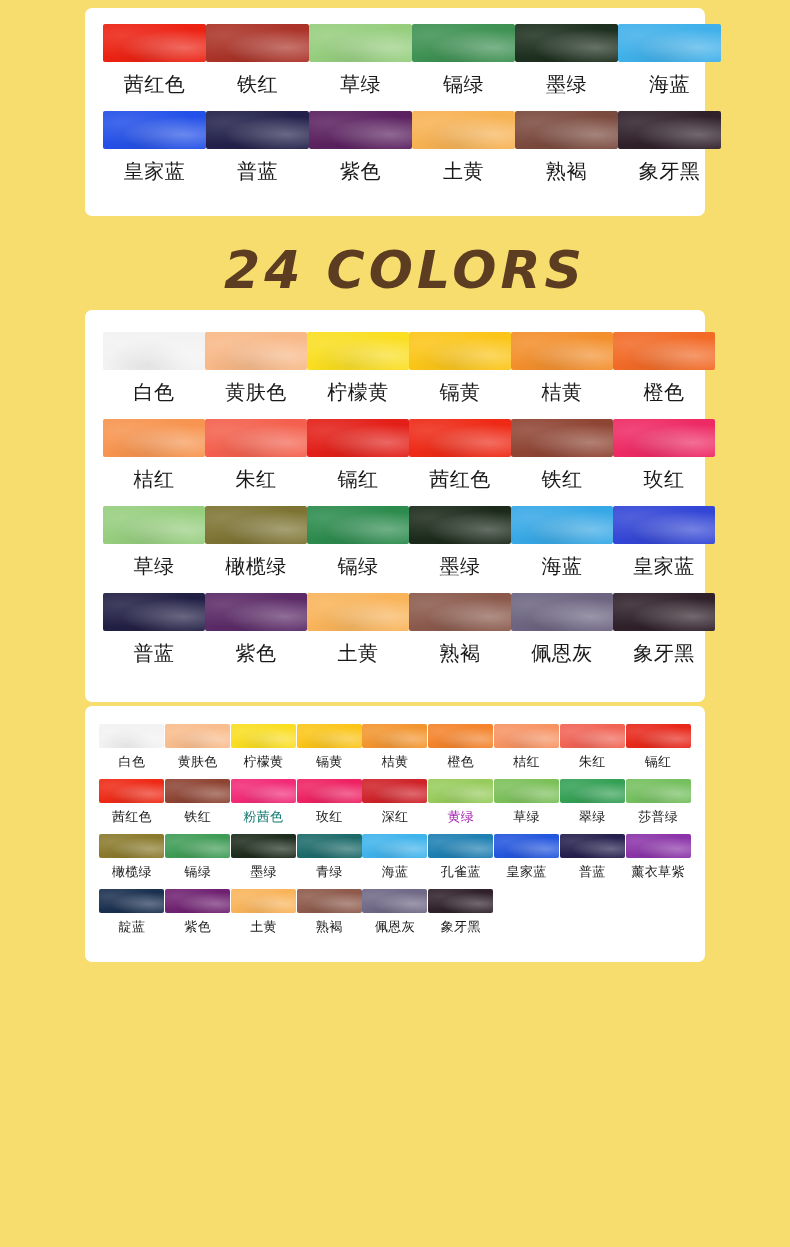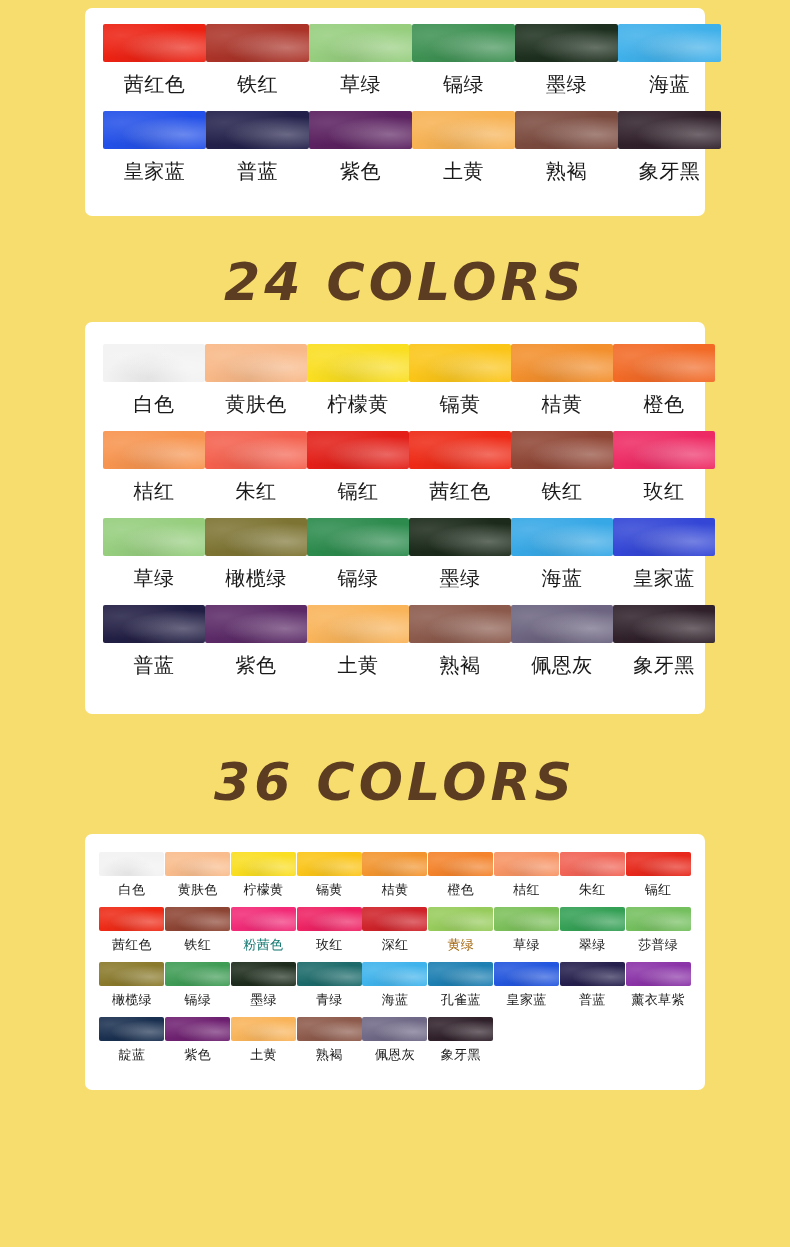--- a/index.html
+++ b/index.html
@@ -21,21 +21,21 @@
     display: flex;
     flex-direction: column;
     align-items: center;
   }
 
   
   .panel {
     background: #ffffff;
     border-radius: 7px;
     width: 620px;
-    margin: 16px auto;
+    margin: 4px auto;
   }
   .panel-12 {
     margin-top: 8px;
     padding: 16px 18px 18px 18px;
   }
   .panel-24 {
     margin-top: 0px;
     padding: 22px 18px 22px 18px;
   }
   .panel-36 {
@@ -283,21 +283,20 @@
           <div class="swatch" style="background: rgb(108, 100, 128);"></div>
           <div class="label" style="color: rgb(25, 25, 25);">佩恩灰</div>
         </div>
         <div class="cell">
           <div class="swatch" style="background: rgb(47, 32, 41);"></div>
           <div class="label" style="color: rgb(25, 25, 25);">象牙黑</div>
         </div>
       </div>
   </div>
 
-  <div class="heading heading-36" style="color: rgb(92, 61, 34);">36 COLORS</div>
 
   <div class="panel panel-36" style="background: rgb(255, 255, 255);">
     <div class="grid grid-9" id="grid-36">
         <div class="cell">
           <div class="swatch" style="background: rgb(242, 242, 243);"></div>
           <div class="label" style="color: rgb(25, 25, 25);">白色</div>
         </div>
         <div class="cell">
           <div class="swatch" style="background: rgb(249, 188, 140);"></div>
           <div class="label" style="color: rgb(25, 25, 25);">黄肤色</div>
@@ -345,21 +344,21 @@
         <div class="cell">
           <div class="swatch" style="background: rgb(238, 33, 99);"></div>
           <div class="label" style="color: rgb(25, 25, 25);">玫红</div>
         </div>
         <div class="cell">
           <div class="swatch" style="background: rgb(207, 34, 41);"></div>
           <div class="label" style="color: rgb(25, 25, 25);">深红</div>
         </div>
         <div class="cell">
           <div class="swatch" style="background: rgb(151, 204, 92);"></div>
-          <div class="label" style="color: #a16207;">黄绿</div>
+          <div class="label" style="color: #a21caf;">黄绿</div>
         </div>
         <div class="cell">
           <div class="swatch" style="background: rgb(124, 192, 90);"></div>
           <div class="label" style="color: rgb(25, 25, 25);">草绿</div>
         </div>
         <div class="cell">
           <div class="swatch" style="background: rgb(52, 160, 85);"></div>
           <div class="label" style="color: rgb(25, 25, 25);">翠绿</div>
         </div>
         <div class="cell">

